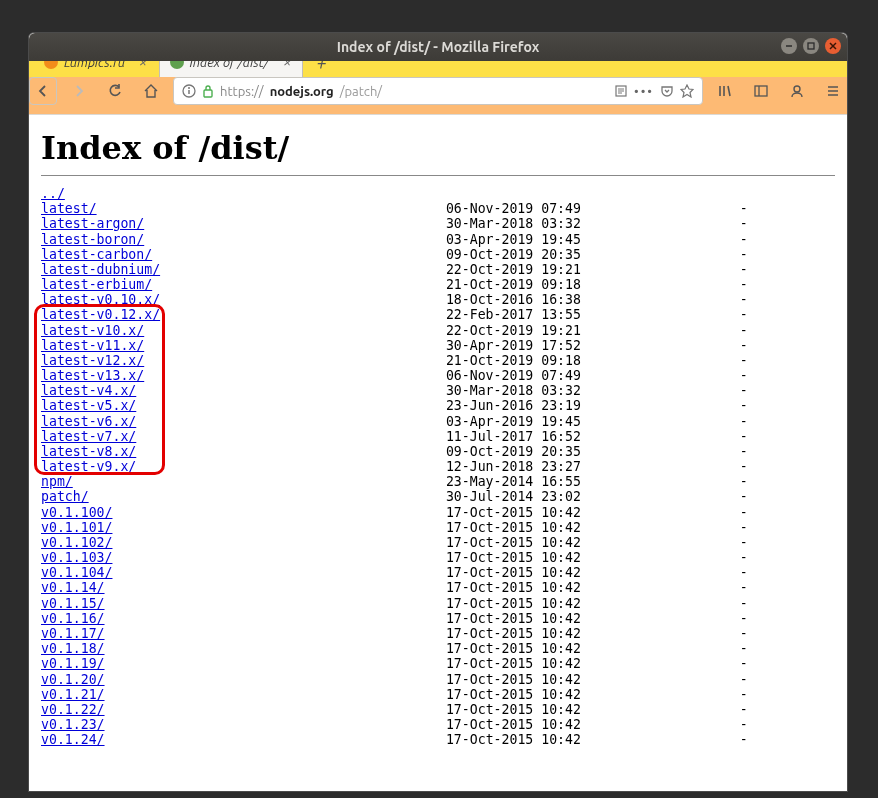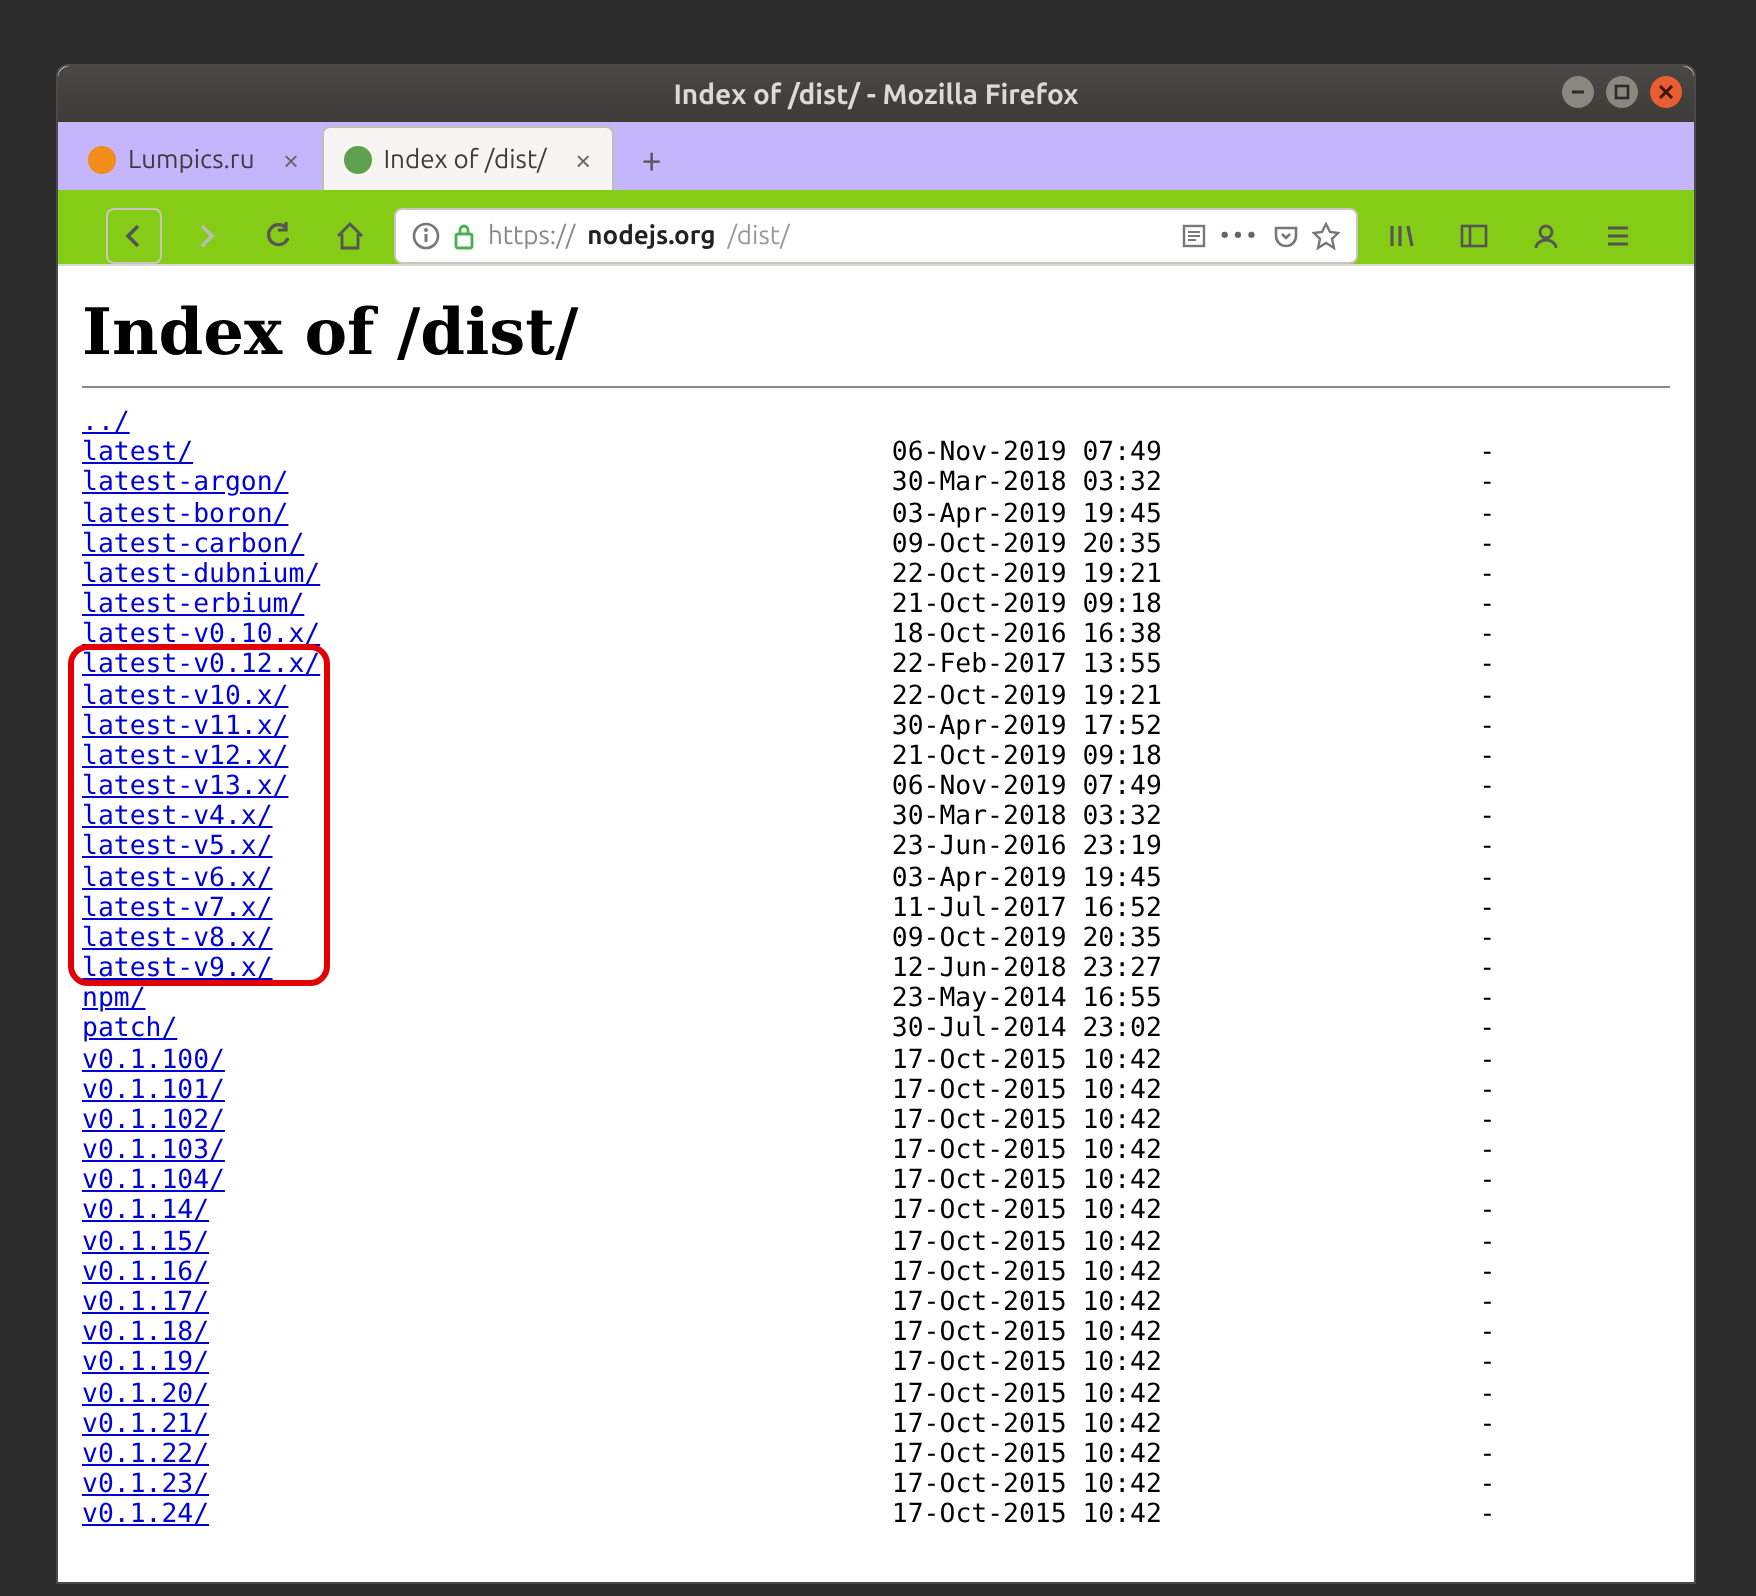--- a/index.html
+++ b/index.html
@@ -52,25 +52,26 @@
     align-items: center;
     justify-content: center;
     font-size: 10px;
     color: #2b2b2b;
   }
   .btn.min { background: #8a8780; }
   .btn.max { background: #8a8780; }
   .btn.close { background: #e85e32; }
 
   .tabs {
-    height: 34px;
-    background: #c4b5fd;
+    height: 16px;
+    background: #fde047;
     display: flex;
     align-items: flex-end;
     padding-left: 4px;
+    font-style: italic;
   }
   .tab {
     display: flex;
     align-items: center;
     height: 32px;
     padding: 0 10px;
     font-size: 13px;
     color: #3c3c3c;
     gap: 6px;
     border-radius: 4px 4px 0 0;
@@ -90,25 +91,25 @@
     margin-left: 4px;
     display: flex;
     align-items: center;
     justify-content: center;
     font-size: 18px;
     color: #555;
   }
 
   .toolbar {
     height: 38px;
-    background: #84cc16;
+    background: #fdba74;
     border-bottom: 1px solid #dcd9d4;
     display: flex;
-    align-items: flex-end;
-    padding: 0 24px;
+    align-items: flex-start;
+    padding: 0 0;
     gap: 8px;
   }
   .toolbar .nav-btn {
     width: 28px;
     height: 28px;
     display: flex;
     align-items: center;
     justify-content: center;
     color: #555;
   }
@@ -249,21 +250,21 @@
           </svg>
       </span>
       <span>
         <svg width="12" height="14" viewBox="0 0 12 14">
             <rect x="2" y="6" width="8" height="7" rx="1" fill="none" stroke="#4caf50" stroke-width="1.4"></rect>
             <path d="M4 6 V4 a2 2 0 0 1 4 0 V6" fill="none" stroke="#4caf50" stroke-width="1.4"></path>
           </svg>
       </span>
       <span class="proto">https://</span>
         <span class="domain">nodejs.org</span>
-        <span class="path">/dist/</span>
+        <span class="path">/patch/</span>
       <span class="spacer"></span>
       <span>
         <svg width="14" height="14" viewBox="0 0 14 14">
             <rect x="2" y="2" width="10" height="10" fill="none" stroke="#777" stroke-width="1.2"></rect>
             <line x1="4" y1="5" x2="10" y2="5" stroke="#777"></line>
             <line x1="4" y1="7" x2="10" y2="7" stroke="#777"></line>
             <line x1="4" y1="9" x2="8" y2="9" stroke="#777"></line>
           </svg>
       </span>
       <span class="dots">•••</span>

